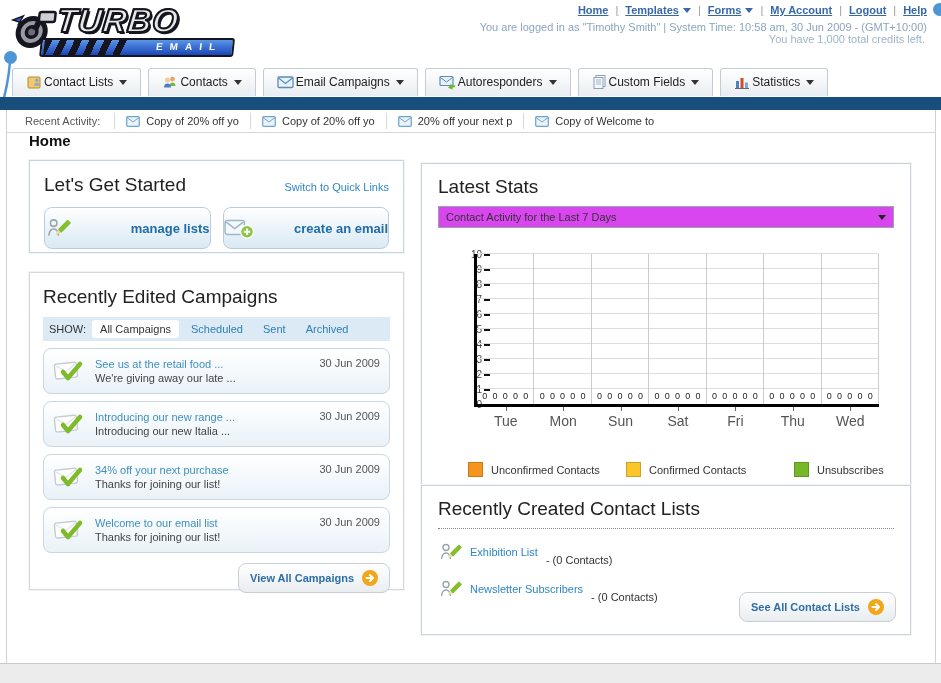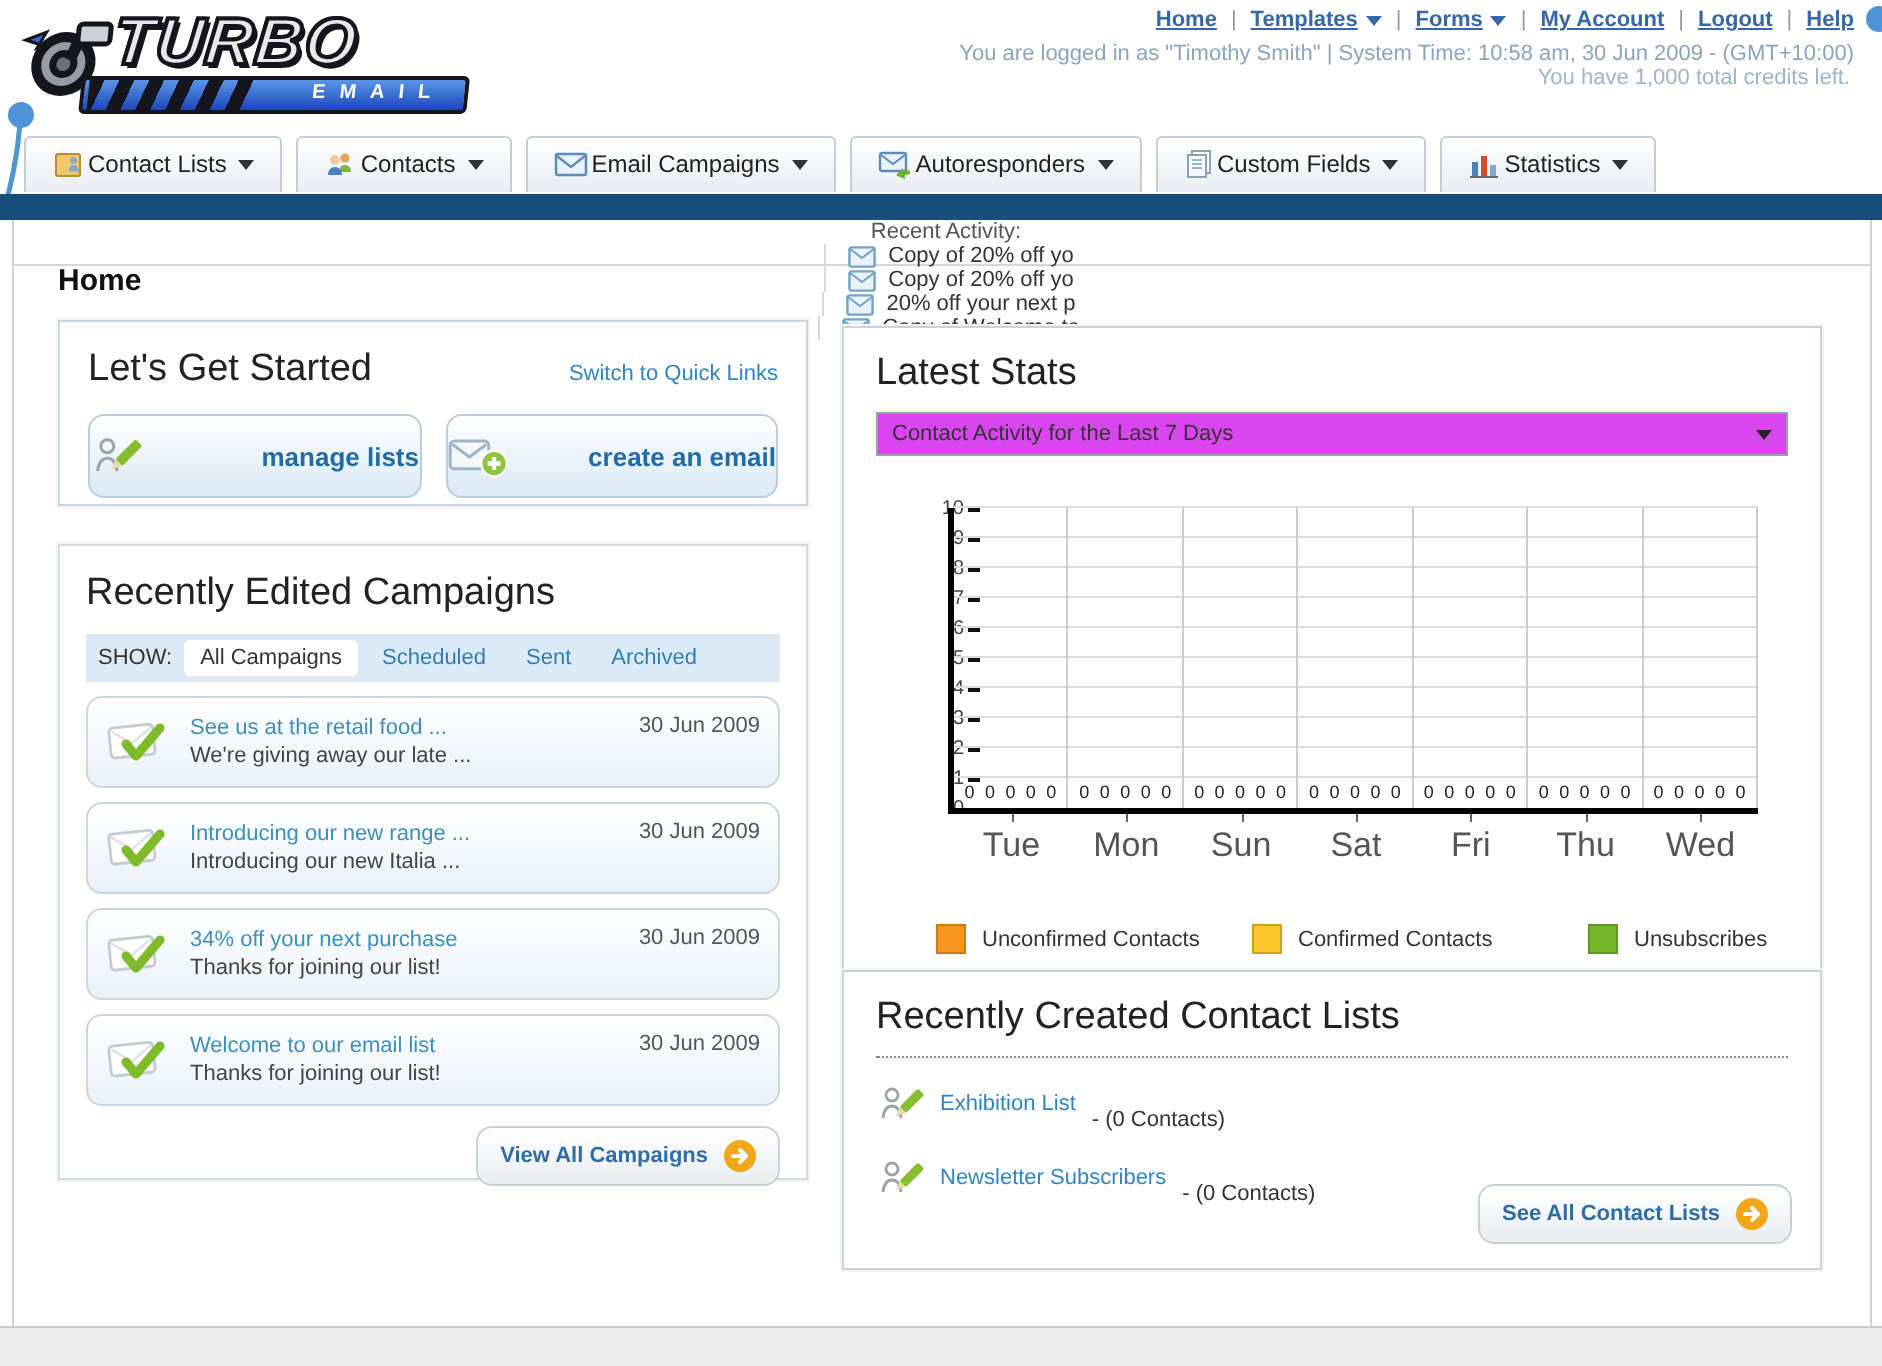--- a/index.html
+++ b/index.html
@@ -34,21 +34,21 @@
   .nav-tab{display:flex;align-items:center;gap:2px;padding:5px 13px 6px;background:linear-gradient(#ffffff,#e9edf1);
       border:1px solid #c3cdd5;border-bottom:none;border-radius:3px 3px 0 0;font-size:12px;color:#222;cursor:pointer;}
   .nav-tab .caret{border-top-color:#333;}
   .navy-bar{position:absolute;top:97px;left:0;right:0;height:13px;background:#174e7c;}
   
   .frame{position:absolute;left:6px;top:110px;width:928px;height:553px;background:#fff;
       border-left:1px solid #d2d2d2;border-right:1px solid #d2d2d2;}
   .footer-strip{position:absolute;left:0;right:0;top:663px;height:20px;background:#ececec;border-top:1px solid #c9c9c9;}
   
   .recent-strip{position:absolute;left:0;right:0;top:0;height:22px;border-bottom:1px solid #d6d6d6;
-      display:flex;align-items:center;padding-left:18px;flex-direction:column;}
+      display:flex;align-items:center;padding-left:18px;}
   .recent-label{color:#555;margin-right:14px;}
   .recent-item{display:flex;align-items:center;gap:6px;padding:0 11px;color:#333;cursor:pointer;
       border-left:1px solid #d9d9d9;height:16px;}
   .recent-item:first-of-type{border-left:none;}
   
   .page-title{position:absolute;left:22px;top:22px;font-size:15px;font-weight:bold;color:#111;}
   
   .panel{position:absolute;background:#fff;border:1px solid #ccd6dd;box-shadow:0 0 0 1px #f2f5f7;}
   .panel-title{font-size:19px;color:#222;}
   .p-getstarted{left:22px;top:50px;width:375px;height:93px;padding:13px 14px;box-sizing:border-box;border-color:#c6d5e1;}
@@ -83,21 +83,21 @@
   .chart-yaxis{position:absolute;left:16px;top:0;width:28px;height:150px;}
   .ytick{position:absolute;right:0;display:flex;align-items:center;gap:2px;color:#444;font-size:10px;}
   .ytick i{display:inline-block;width:6px;height:2px;background:#111;}
   .chart-plot{position:absolute;left:28px;top:0;width:402px;height:150px;border-left:3px solid #000;
       border-bottom:3px solid #000;display:flex;}
   .gridline{position:absolute;left:0;right:0;height:1px;background:#ddd;}
   .chart-cell{flex:1;position:relative;border-right:1px solid #ccc;}
   .zero-row{position:absolute;left:0;right:0;bottom:3px;display:flex;justify-content:space-evenly;
       font-size:9px;color:#222;}
   .chart-xaxis{position:absolute;left:31px;top:153px;width:402px;display:flex;}
-  .xcell{flex:1;text-align:center;color:#555;font-size:17px;position:relative;padding-top:6px;}
+  .xcell{flex:1;text-align:center;color:#555;font-size:14px;position:relative;padding-top:6px;}
   .xcell i{position:absolute;left:50%;top:0;width:1px;height:4px;background:#666;}
   .chart-legend{margin-top:22px;margin-left:30px;display:grid;grid-template-columns:158px 168px 1fr;row-gap:7px;}
   .legend-item{display:flex;align-items:center;gap:8px;color:#333;}
   .legend-swatch{width:13px;height:13px;border:1px solid rgba(0,0,0,0.18);flex:none;}
   
   .p-lists{left:414px;top:375px;width:490px;height:150px;padding:12px 16px;box-sizing:border-box;border-color:#ccd2d6;}
   .dotted{border-bottom:1px dotted #888;margin-top:8px;}
   .list-item{display:flex;align-items:center;gap:8px;margin-top:9px;cursor:pointer;}
   .list-name{color:#2e86c5;}
   .list-suffix{color:#333;margin-top:16px;}

